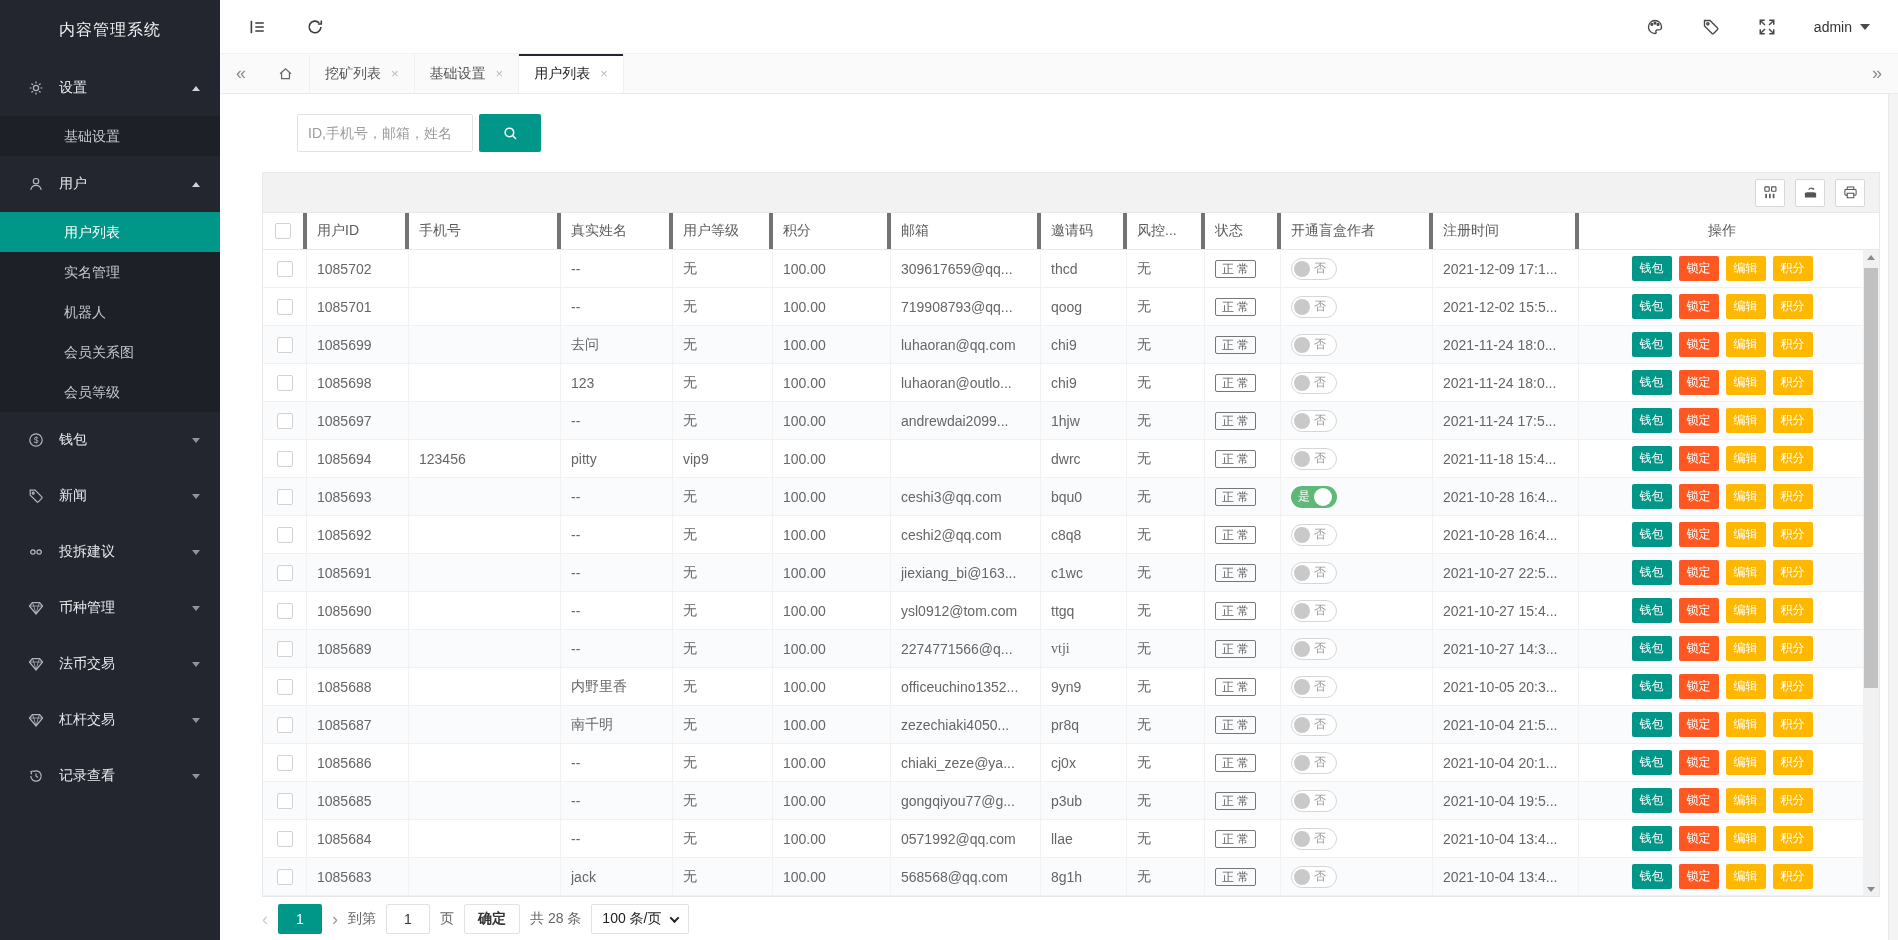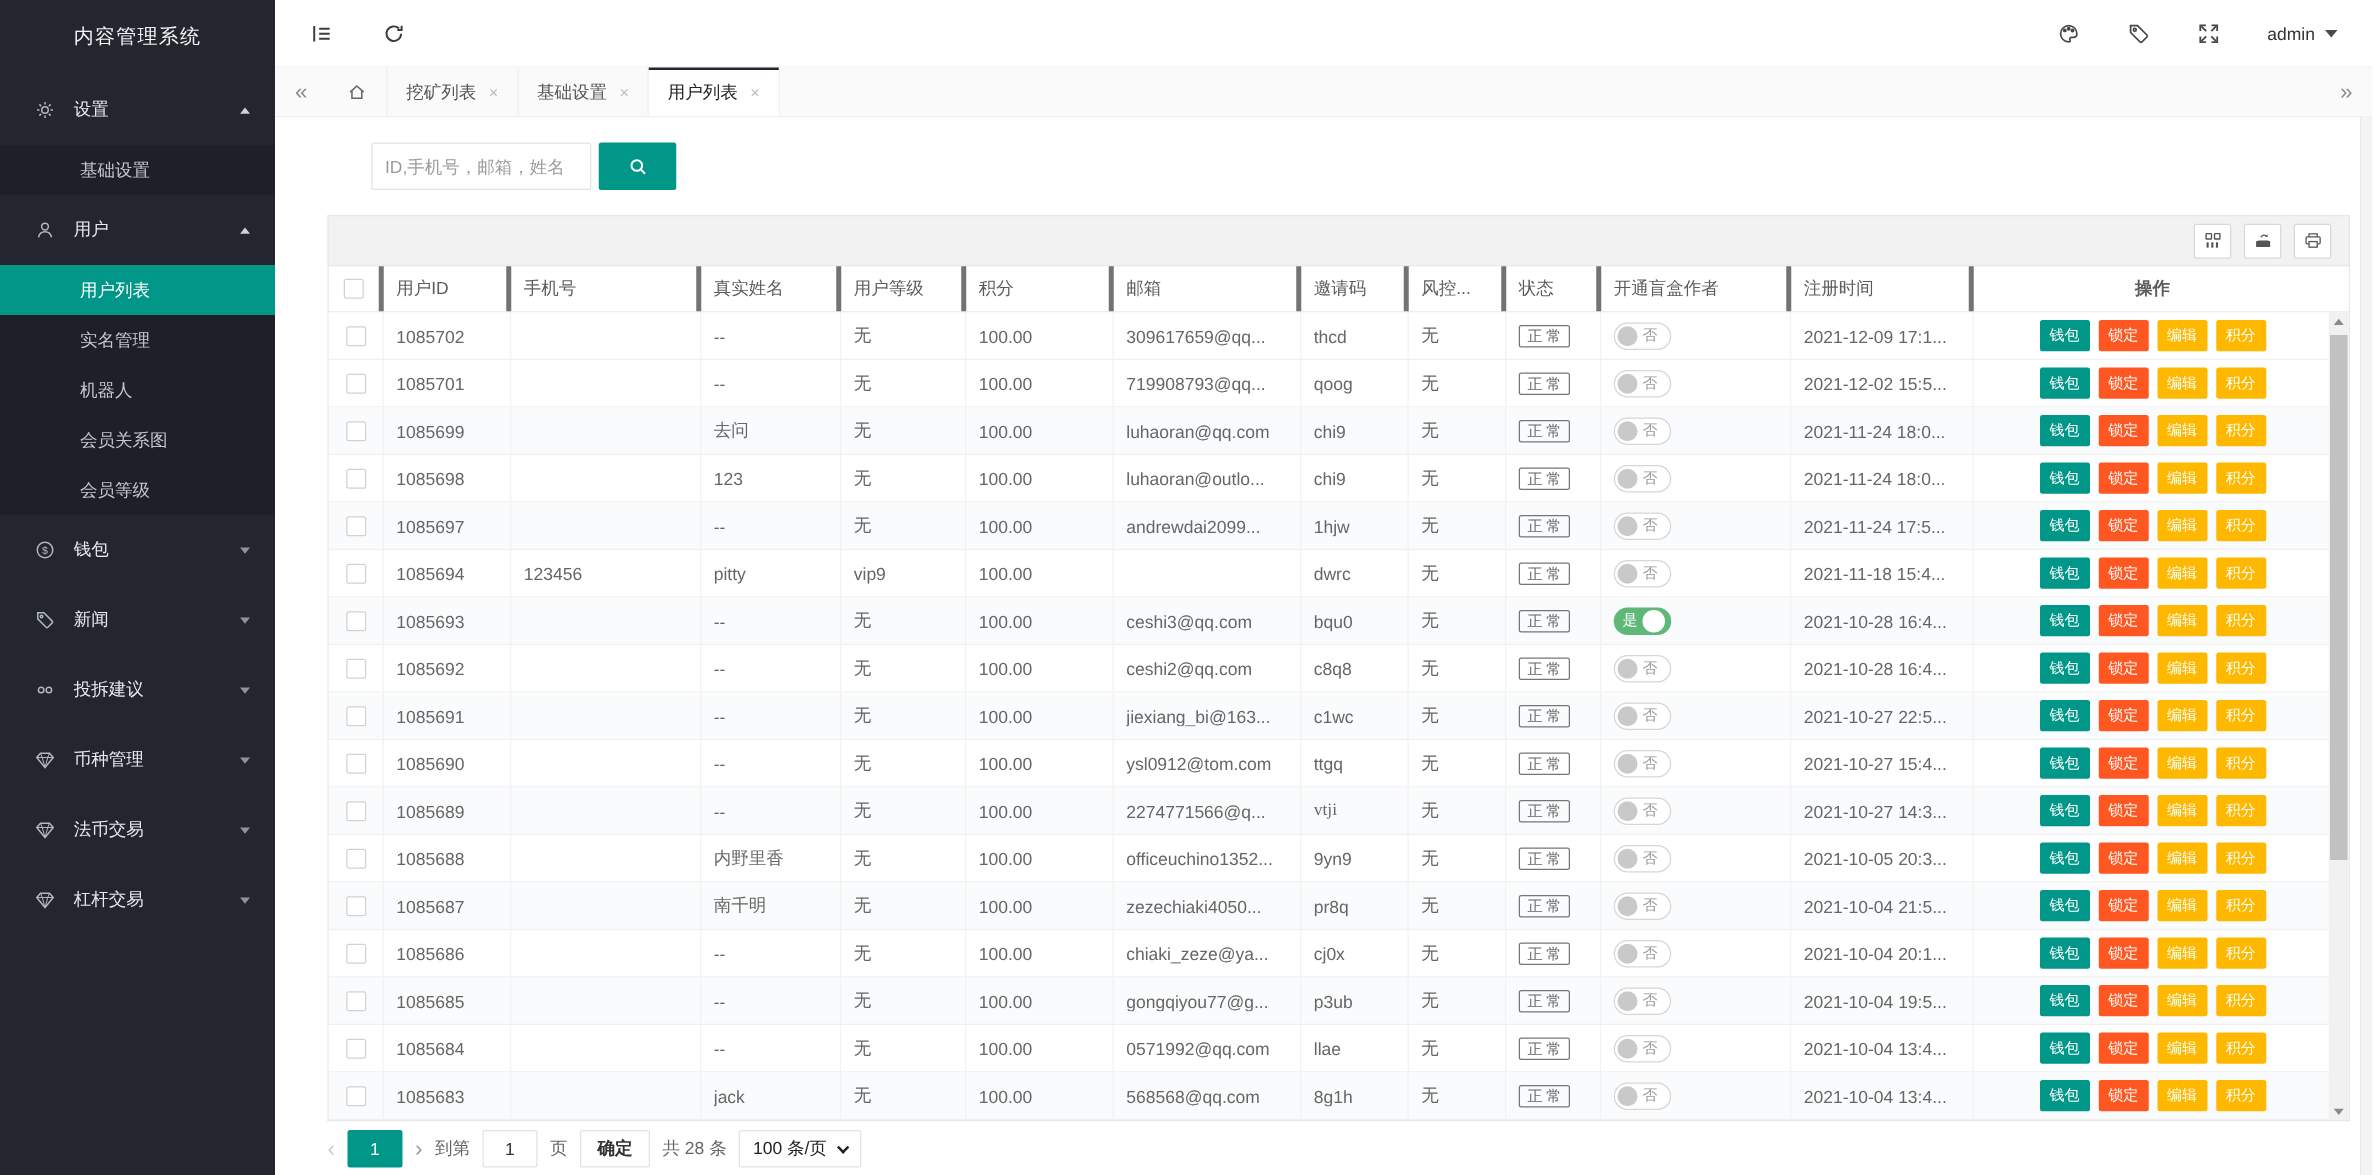--- a/index.html
+++ b/index.html
@@ -48,21 +48,21 @@
   .search-btn svg { width:17px; height:17px; }
 
   .table-card { position:absolute; left:42px; top:78px; width:1618px; }
   .card-toolbar { height:40px; background:#f2f2f2; border:1px solid #e8e8e8; border-bottom:none; display:flex; align-items:center; justify-content:flex-end; gap:10px; padding-right:14px; }
   .tool-btn { width:30px; height:28px; background:#fff; border:1px solid #d9d9d9; border-radius:2px; display:flex; align-items:center; justify-content:center; color:#555; cursor:pointer; }
   .tool-btn svg { width:15px; height:15px; }
 
   .thead { display:flex; height:38px; border:1px solid #e8e8e8; background:#fff; }
   .th { display:flex; align-items:center; padding:0 10px; font-size:14px; color:#5c5c5c; border-right:4px solid #737373; overflow:hidden; white-space:nowrap; flex:none; }
   .th:last-child { border-right:none; }
-  .th-op { justify-content:center;font-weight:bold; }
+  .th-op { justify-content:center; }
   .th-cb { justify-content:center; padding:0; }
 
   .tbody { position:relative; border-left:1px solid #e8e8e8; border-right:1px solid #e8e8e8; border-bottom:1px solid #e8e8e8; width:1618px; }
   .tr { display:flex; height:38px; border-bottom:1px solid #f0f0f0; background:#fff; width:1602px; }
   .tr.alt { background:#fafbfc; }
   .td { display:flex; align-items:center; padding:0 10px; font-size:14px; color:#666; border-right:1px solid #f2f2f2; overflow:hidden; white-space:nowrap; text-overflow:ellipsis; flex:none; }
   .td-cb { justify-content:center; padding:0; }
   .cell-text { overflow:hidden; text-overflow:ellipsis; white-space:nowrap; }
   .cb { width:16px; height:16px; border:1px solid #d2d2d2; border-radius:2px; background:#fff; cursor:pointer; }
 
@@ -188,20 +188,31 @@
         <div class="side-caret caret-down"></div>
       </div>
       <div class="side-item">
         <div class="s-ico">
           <svg viewBox="0 0 16 16" fill="none" stroke="currentColor" stroke-width="1.2">
             <path d="M4.4 2.6h7.2L14.6 6 8 14 1.4 6z"></path>
             <path d="M1.4 6h13.2M5.8 6L8 14M10.2 6L8 14M4.4 2.6L5.8 6M11.6 2.6L10.2 6" stroke-width=".8"></path>
           </svg>
         </div>
         <div class="s-label">杠杆交易</div>
+        <div class="side-caret caret-down"></div>
+      </div>
+      <div class="side-item">
+        <div class="s-ico">
+          <svg viewBox="0 0 16 16" fill="none" stroke="currentColor" stroke-width="1.2">
+            <path d="M2.8 8a5.2 5.2 0 1 0 2.6-4.5"></path>
+            <path d="M5.9 3l-2.9.4.5 2.9"></path>
+            <path d="M8 5.4V8l2 1.4"></path>
+          </svg>
+        </div>
+        <div class="s-label">记录查看</div>
         <div class="side-caret caret-down"></div>
       </div>
     </nav>
 </aside>
 
 <header class="topbar">
   <div class="tb-left">
     <span class="tb-ico">
       <svg viewBox="0 0 16 16" fill="none" stroke="currentColor" stroke-width="1.4">
           <path d="M3 2.5v11"></path>

